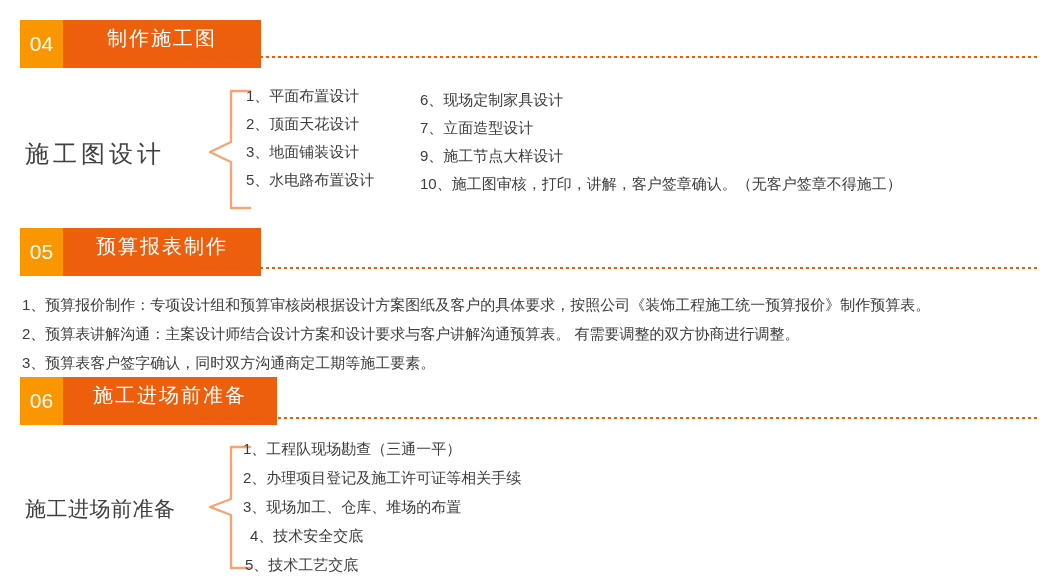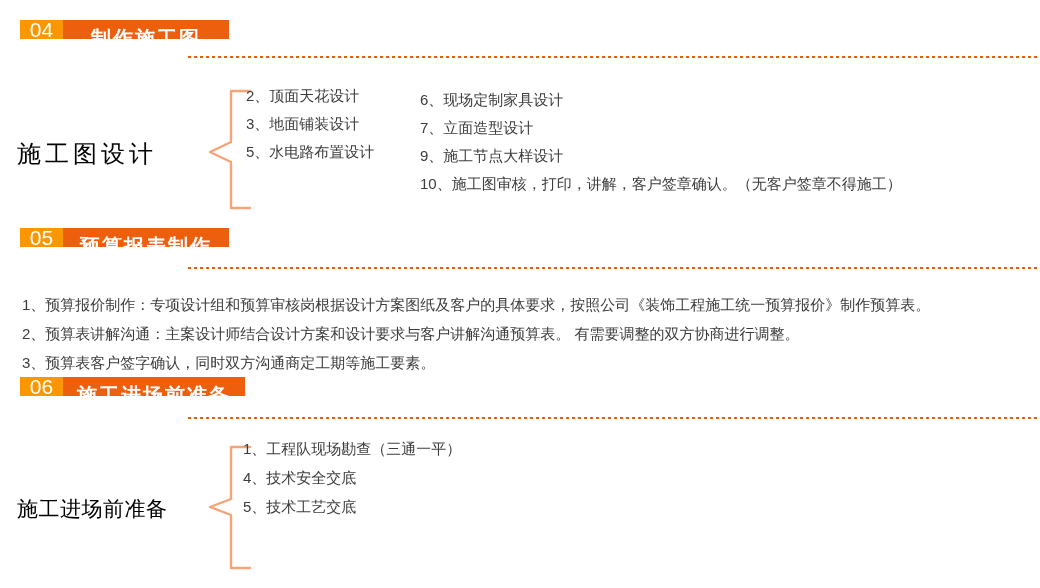--- a/index.html
+++ b/index.html
@@ -2,36 +2,36 @@
 <html><head>
 <meta charset="utf-8">
 <style>
   html,body{margin:0;padding:0;}
   body{
     width:1040px;height:588px;position:relative;background:#ffffff;
     font-family:"Liberation Sans","DejaVu Sans",sans-serif;
     overflow:hidden;
   }
   
-  .sec-header{position:absolute;left:20px;height:19px;display:flex;align-items:stretch;}
+  .sec-header{position:absolute;left:20px;height:48px;display:flex;align-items:stretch;}
   .sec-num{
     width:43px;background:#FA9600;color:#fff;font-size:21px;
     display:flex;align-items:center;justify-content:center;
   }
   .sec-title{
     background:#ED5E0D;color:#fff;font-size:20px;line-height:36px;
-    padding:0 14px;min-width:138px;text-align:center;letter-spacing:2px;white-space:nowrap;font-weight:bold;
+    padding:0 30px;min-width:138px;text-align:center;letter-spacing:2px;white-space:nowrap;
   }
   
   .dotline{
     position:absolute;left:188px;right:0;height:2px;
     background:repeating-linear-gradient(to right,#E95C10 0 3px,transparent 3px 6px);
   }
   
-  .branch-label{position:absolute;left:17px;color:#000000;white-space:nowrap;}
+  .branch-label{position:absolute;left:25px;color:#404040;white-space:nowrap;}
   .label-lg{font-size:24px;letter-spacing:4px;}
   .label-md{font-size:21px;letter-spacing:0.5px;}
   
   .brace{position:absolute;}
   .brace polyline{fill:none;stroke:#F5A478;stroke-width:2.4;stroke-linejoin:round;stroke-linecap:round;}
   
   ul.plist{position:absolute;list-style:none;margin:0;padding:0;color:#3C3C3C;font-size:15px;white-space:nowrap;}
   ul.lh28 li{line-height:28px;}
   ul.lh29 li{line-height:29px;}
   ul.prep-list li:nth-child(4){padding-left:7px;}
@@ -49,20 +49,21 @@
 </div>
 <div class="dotline" style="top:56px;"></div>
 
 <div class="branch-label label-lg" style="top:138px;">施工图设计</div>
 
 <svg class="brace" style="left:204px;top:84px;" width="48" height="130" viewBox="0 0 48 130">
   <polyline points="46,7 27,7 27,58 6,68 27,78 27,124 46,124"></polyline>
 </svg>
 
 <ul class="plist lh28" style="left:246px;top:82px;">
+  <li>1、平面布置设计</li>
   <li>2、顶面天花设计</li>
   <li>3、地面铺装设计</li>
   <li>5、水电路布置设计</li>
 </ul>
 
 <ul class="plist lh28" style="left:420px;top:86px;">
   <li>6、现场定制家具设计</li>
   <li>7、立面造型设计</li>
   <li>9、施工节点大样设计</li>
   <li>10、施工图审核，打印，讲解，客户签章确认。（无客户签章不得施工）</li>
@@ -87,15 +88,17 @@
 <div class="dotline" style="top:417px;"></div>
 
 <div class="branch-label label-md" style="top:495px;">施工进场前准备</div>
 
 <svg class="brace" style="left:204px;top:437px;" width="48" height="140" viewBox="0 0 48 140">
   <polyline points="46,10 27,10 27,62 6,70 27,78 27,131 46,131"></polyline>
 </svg>
 
 <ul class="plist lh29 prep-list" style="left:243px;top:434px;">
   <li>1、工程队现场勘查（三通一平）</li>
+  <li>2、办理项目登记及施工许可证等相关手续</li>
+  <li>3、现场加工、仓库、堆场的布置</li>
   <li>4、技术安全交底</li>
   <li>5、技术工艺交底</li>
 </ul>
 
 </body></html>

